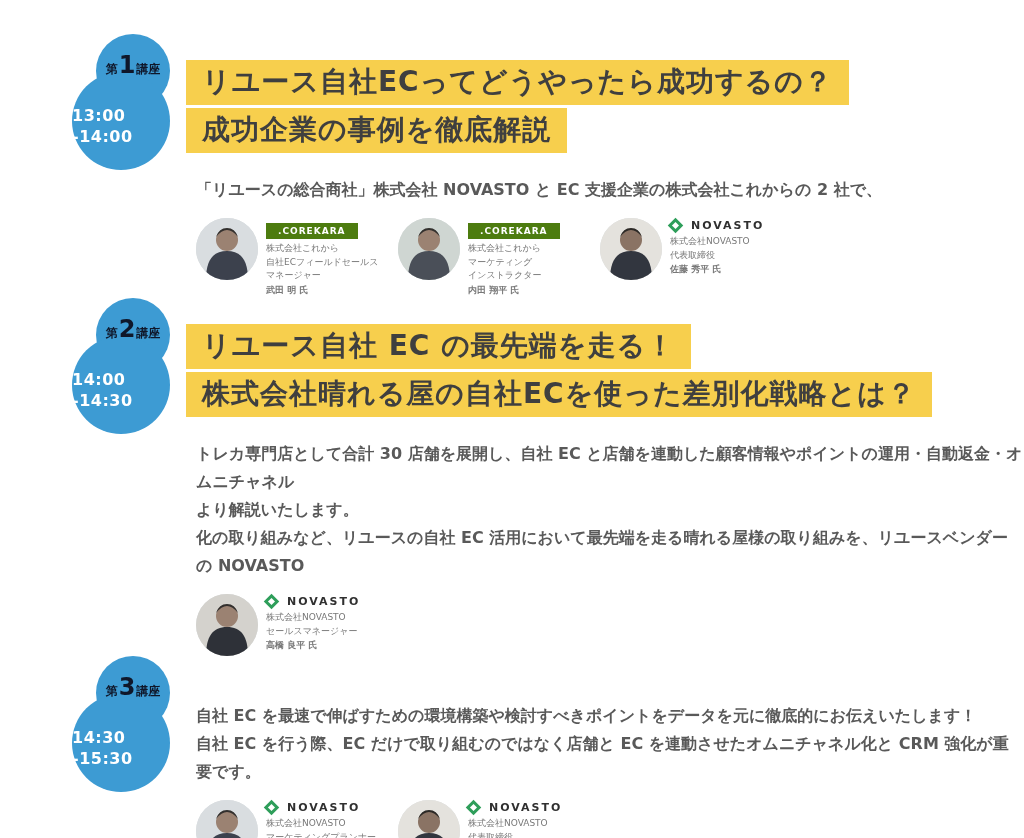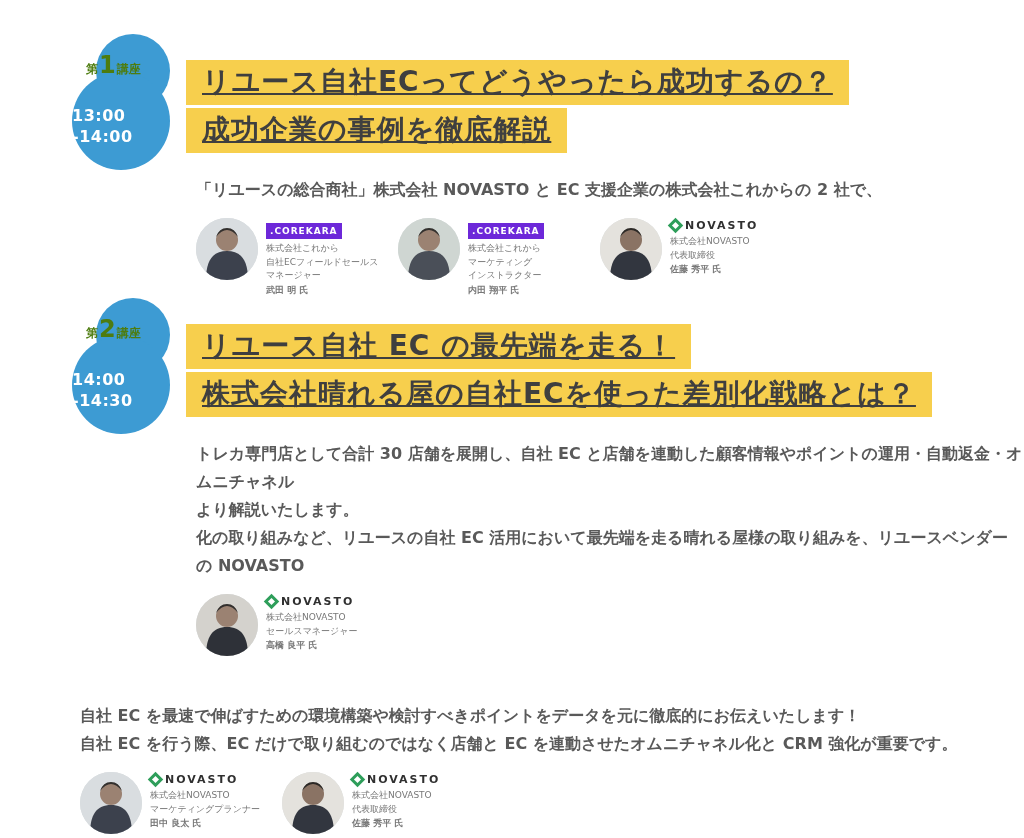--- a/index.html
+++ b/index.html
@@ -22,21 +22,21 @@
     padding-left: 70px;
     min-height: 264px;
   }
   
   .badge { position: relative; width: 110px; height: 136px; flex: 0 0 110px; margin-right: 6px; }
   .badge .c { position: absolute; background: var(--blue); border-radius: 50%; }
   .c-top { left: 26px; top: 0; width: 74px; height: 74px; }
   .c-bot { left: 2px; top: 38px; width: 98px; height: 98px; }
   .badge-label {
     position: absolute; left: 16px; top: 17px; width: 94px;
-    text-align: left; color: #4d7c0f; white-space: nowrap;
+    text-align: center; color: #0f172a; white-space: nowrap;
   }
   .b-small { font-size: 12px; font-weight: bold; }
   .b-num   { font-size: 24px; font-weight: bold; padding: 0 1px; }
   .badge-time {
     position: absolute; left: 2px; top: 72px; width: 98px;
     text-align: left; color: #fff; font-weight: bold;
     font-size: 16px; line-height: 1.3; letter-spacing: 0.5px;
   }
   
   .content { padding-top: 26px; }
@@ -44,46 +44,45 @@
   .hl {
     display: inline-block;
     background: var(--yellow);
     color: #3f3f3f;
     font-size: 28px;
     font-weight: bold;
     letter-spacing: 1px;
     padding: 8px 16px 9px 16px;
     margin-bottom: 3px;
     white-space: nowrap;
-    text-decoration: underline;
   }
   .desc {
     margin: 20px 0 14px 10px;
     font-size: 16px;
     font-weight: bold;
     color: #595959;
     line-height: 1.75;
   }
   .desc-line { display: block; }
   
   .speakers { display: flex; margin-left: 10px; gap: 10px; }
   .speaker { display: flex; width: 192px; }
   .avatar {
     width: 62px; height: 62px; flex: 0 0 62px;
     border-radius: 50%; overflow: hidden; background: #d9dde0;
   }
   .avatar svg { display: block; }
   .sp-info { margin-left: 8px; padding-top: 1px; }
   .logo-corekara {
     display: inline-block;
-    background: #6d28d9; color: #ffffff;
+    background: #4d7c0f; color: #ffffff;
     font-size: 9px; font-weight: bold; letter-spacing: 1px;
-    padding: 3px 4px; margin-bottom: 3px; white-space: nowrap;
-  }
-  .logo-novasto { display: flex; align-items: center; gap: 4px; margin-bottom: 3px; }
+    padding: 3px 12px; margin-bottom: 3px; white-space: nowrap;
+  }
+  .logo-novasto { display: flex; align-items: center; gap: 10px; margin-bottom: 3px; }
   .nv-diamond {
     width: 11px; height: 11px;
     background: var(--green);
     transform: rotate(45deg);
     position: relative;
   }
   .nv-diamond::after {
     content: ""; position: absolute; left: 3px; top: 3px;
     width: 5px; height: 5px; background: #ffffff;
   }
@@ -219,20 +218,29 @@
             <div class="sp-role">セールスマネージャー</div>
             <div class="sp-name">高橋 良平 氏</div>
           </div>
         </div>
 
       </div>
     </div>
   </section>
 
   <section class="session">
+    <div class="badge">
+      <div class="c c-top"></div>
+      <div class="c c-bot"></div>
+      <div class="badge-label"><span class="b-small">第</span><span class="b-num">3</span><span class="b-small">講座</span></div>
+      <div class="badge-time">
+        <div>14:30</div>
+        <div>-15:30</div>
+      </div>
+    </div>
     <div class="content">
       <p class="desc">
         <span class="desc-line">自社 EC を最速で伸ばすための環境構築や検討すべきポイントをデータを元に徹底的にお伝えいたします！</span>
         <span class="desc-line">自社 EC を行う際、EC だけで取り組むのではなく店舗と EC を連動させたオムニチャネル化と CRM 強化が重要です。</span>
       </p>
       <div class="speakers">
 
         <div class="speaker">
           <div class="avatar">
             <svg viewBox="0 0 62 62" width="62" height="62">

